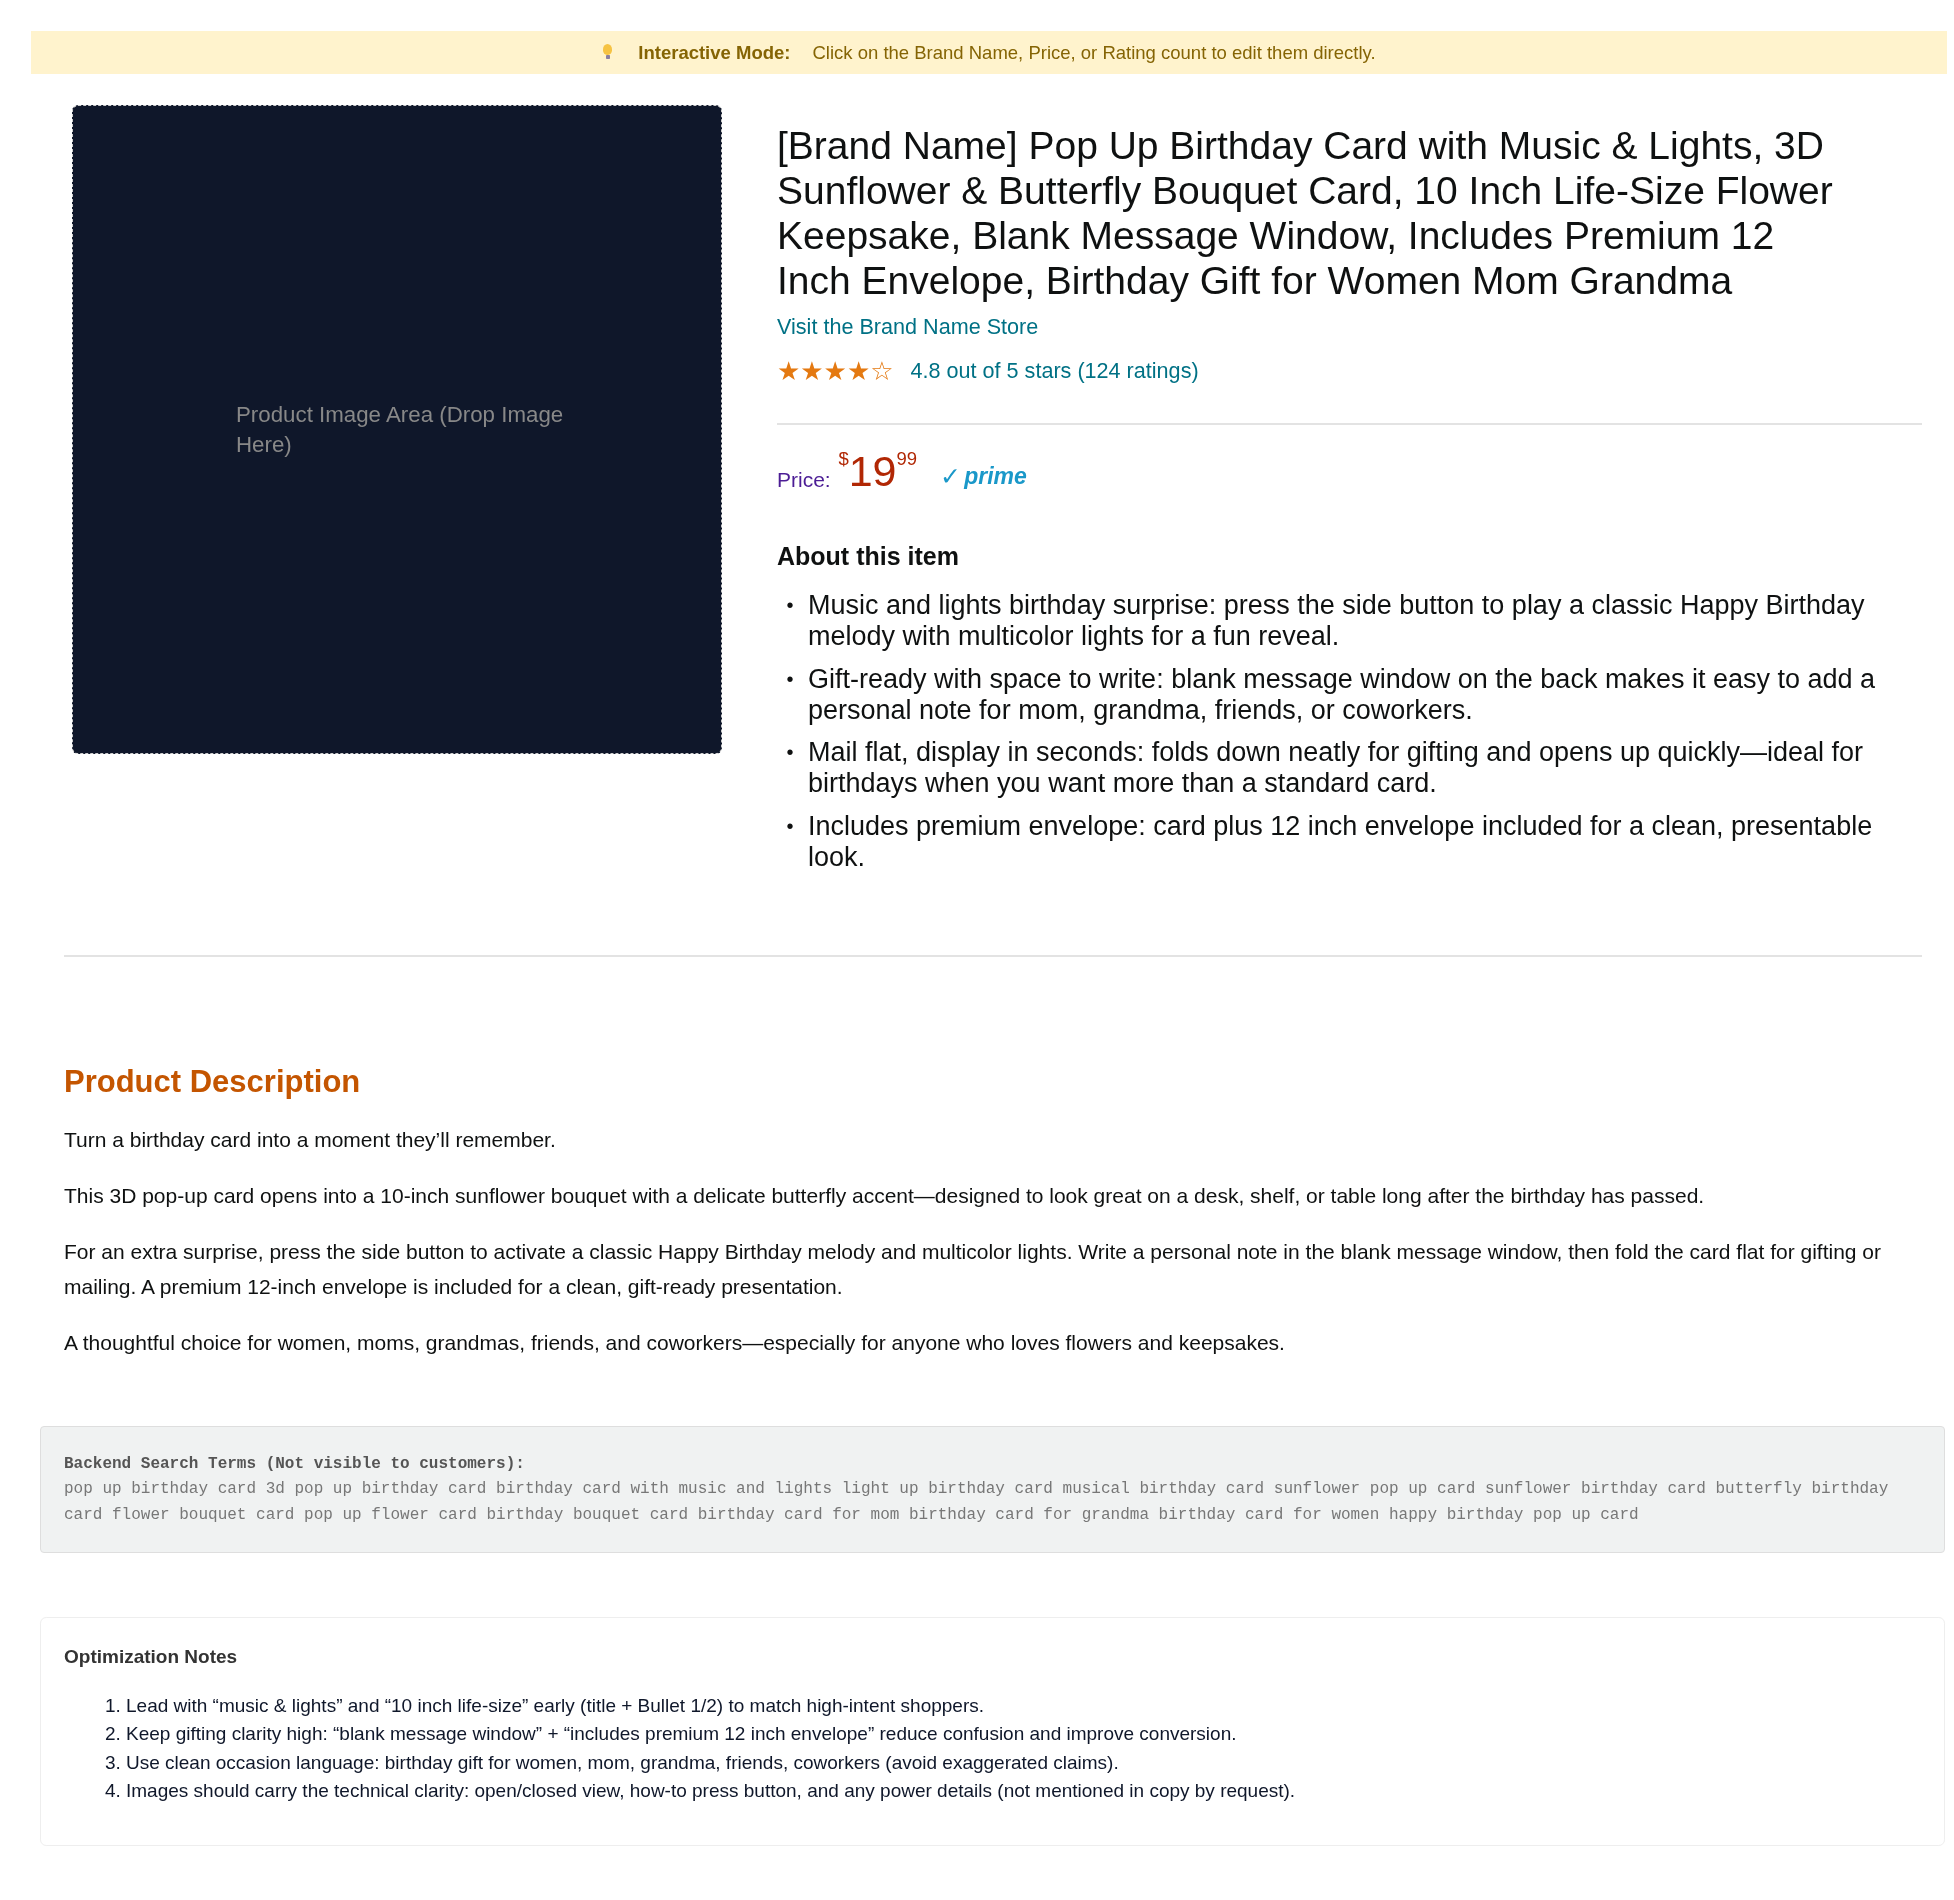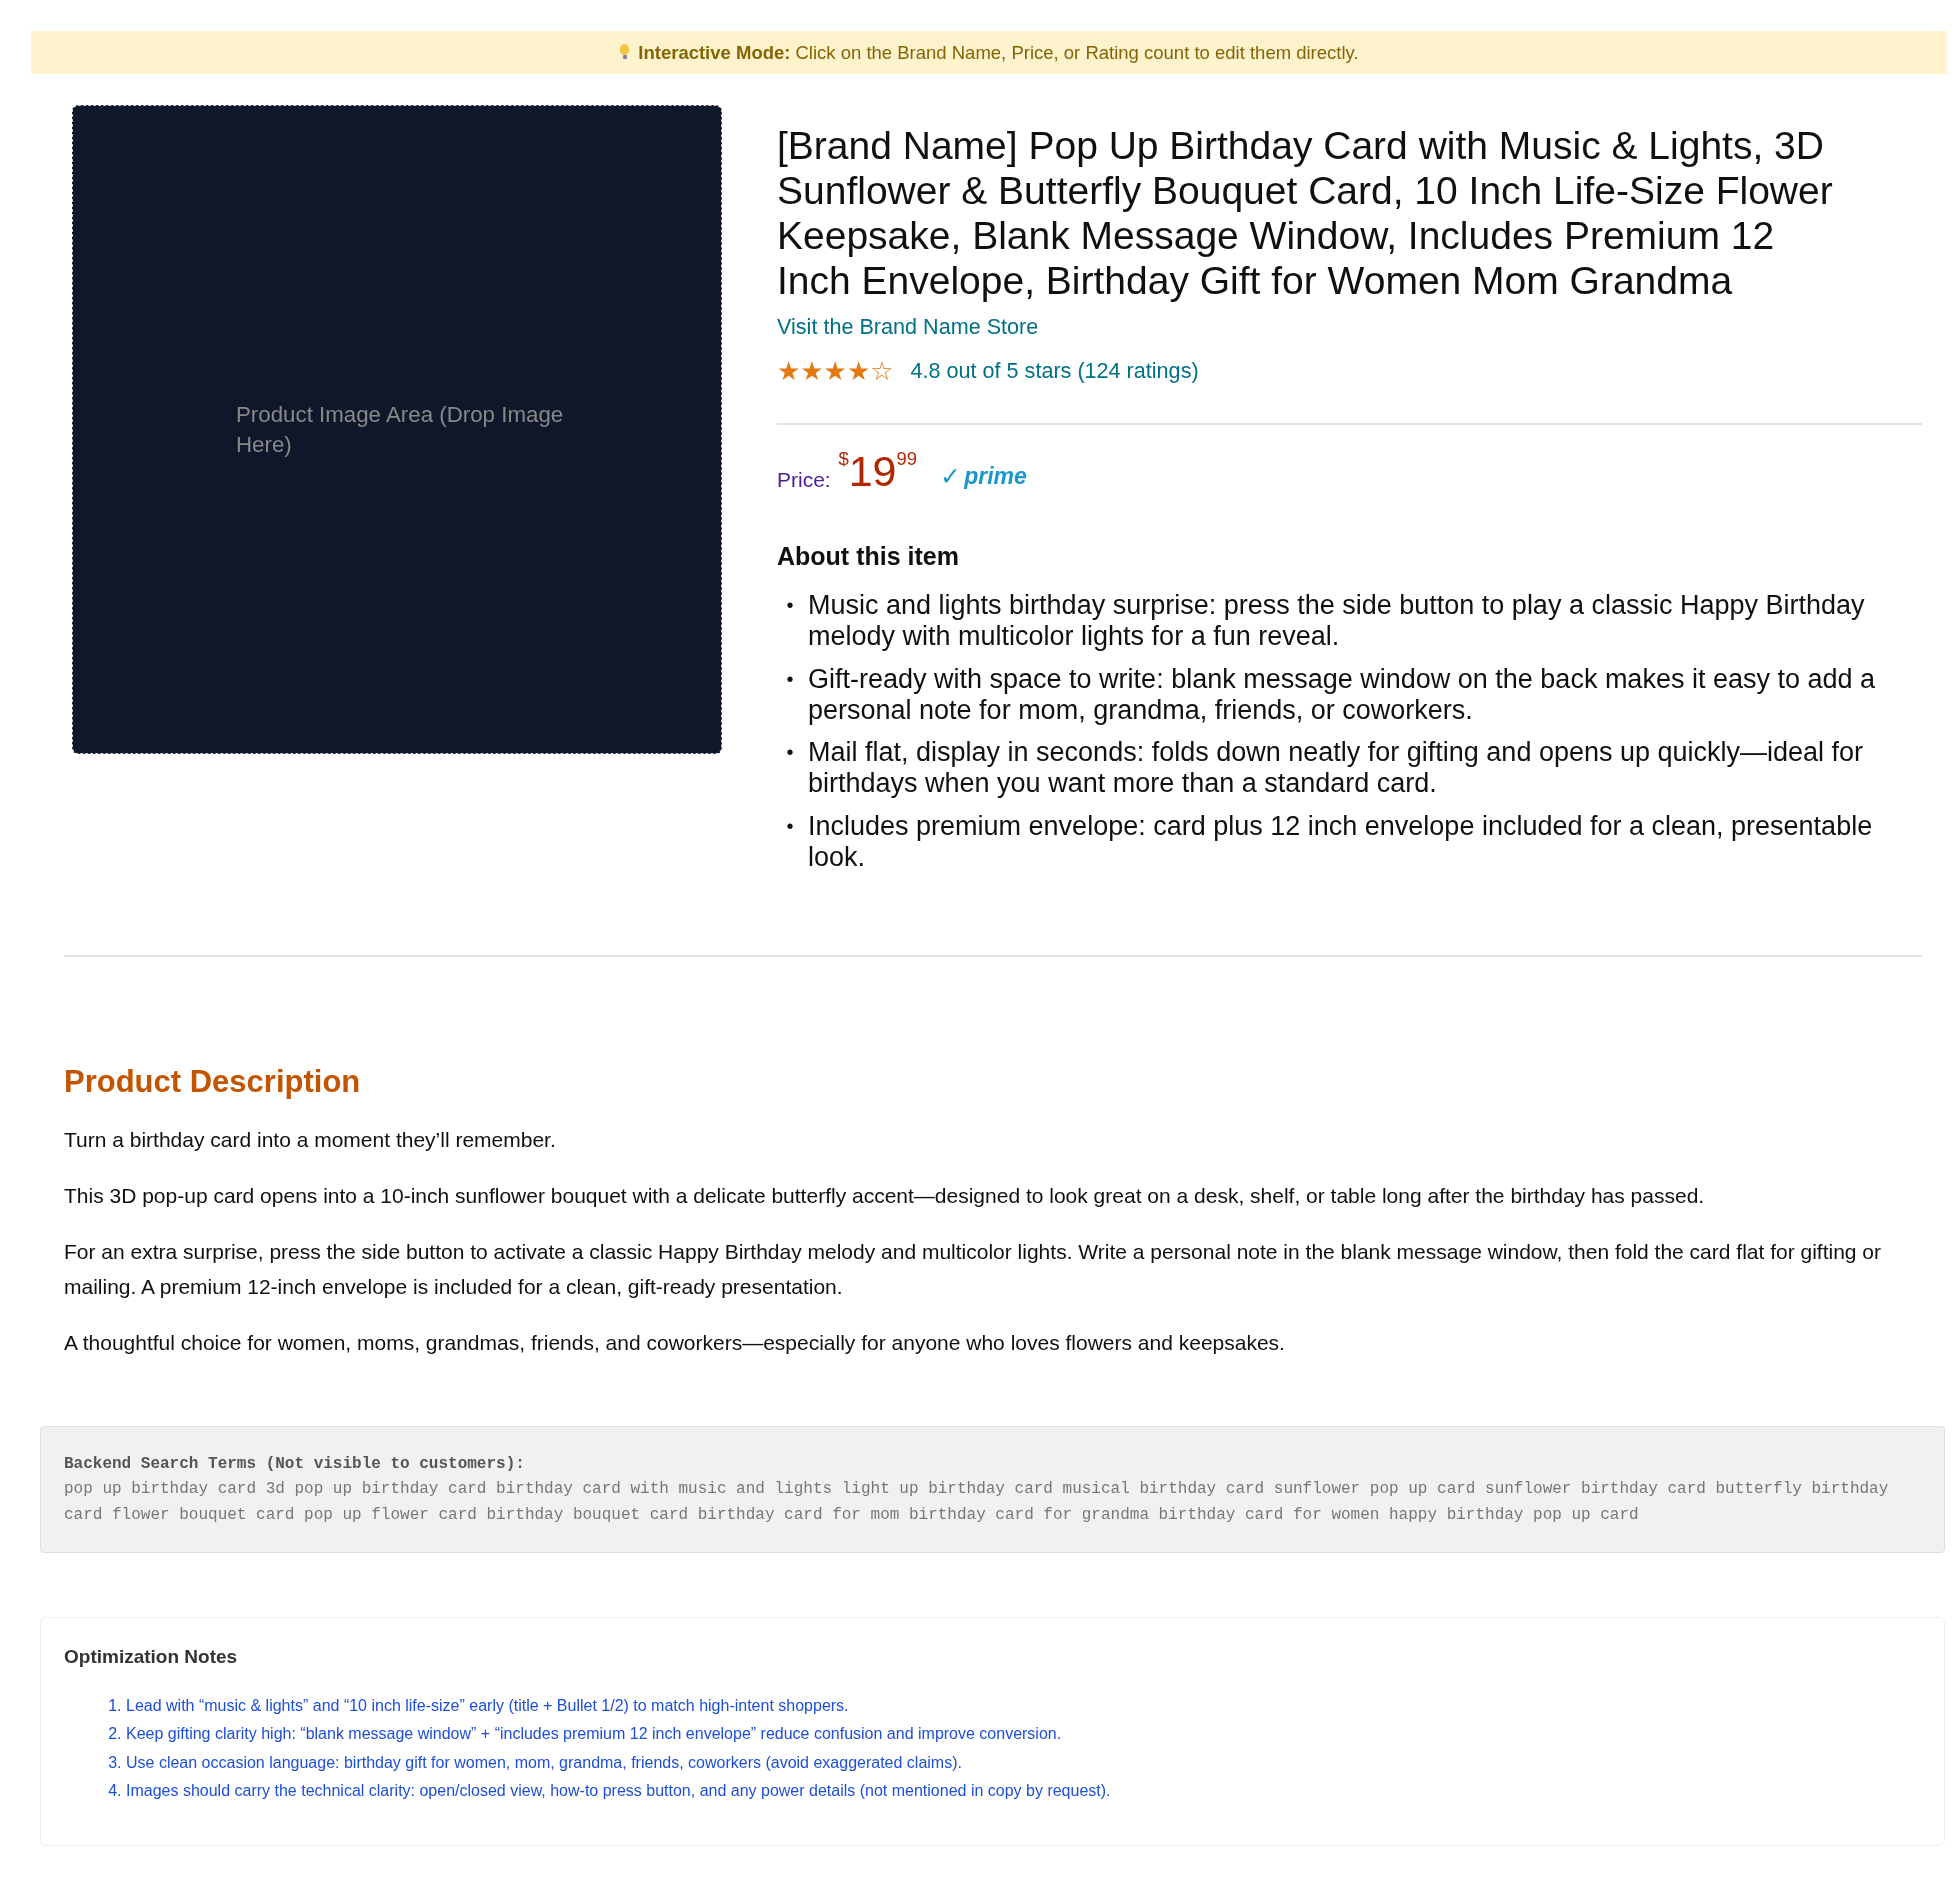--- a/index.html
+++ b/index.html
@@ -3,21 +3,21 @@
 <meta charset="utf-8">
 <style>
   html, body { margin: 0; padding: 0; background: #ffffff; }
   body {
     width: 1954px; height: 1900px; position: relative; overflow: hidden;
     font-family: "Liberation Sans", "DejaVu Sans", sans-serif; color: #0f1111;
   }
   .banner {
     position: absolute; left: 31px; top: 31px; width: 1916px; height: 43px;
     background: #fff3cd; color: #856404; font-size: 18.5px;
-    display: flex; align-items: center; justify-content: center; gap: 5px;
+    display: flex; align-items: center; justify-content: center; gap: 22px;
   }
   .banner b { font-weight: bold; }
   .bulb { display: inline-block; width: 10.8px; height: 17px; position: relative; margin-right: 3.1px; }
   .bulb::before { content: ""; position: absolute; left: 0.8px; top: 0; width: 9.2px; height: 10.8px; border-radius: 50% 50% 45% 45%; background: #f6c343; }
   .bulb::after { content: ""; position: absolute; left: 3.1px; top: 10.8px; width: 4.6px; height: 4.6px; background: #8a7fa0; border-radius: 0.8px; }
 
   .img-box {
     position: absolute; left: 72px; top: 105px; width: 650px; height: 649px;
     background: #0f172a; border: 1.5px dashed #cfcfcf; border-radius: 6.2px; box-sizing: border-box;
   }
@@ -65,21 +65,21 @@
   .search-box .label { color: #555; font-weight: bold; }
   .search-box .terms { color: #777; }
 
   .notes {
     position: absolute; left: 40px; top: 1617px; width: 1905px; height: 229px;
     background: #ffffff; border: 1.5px solid #eeeeee; border-radius: 6.2px; box-sizing: border-box;
     padding: 26px 25px 0 23px;
   }
   .notes h3 { font-size: 19px; font-weight: bold; color: #333; margin: 0 0 21.6px 0; line-height: 26px; }
   .notes ol { margin: 0; padding: 0 0 0 62px; }
-  .notes li { font-size: 16px; line-height: 28.5px; color: #1d4ed8; }
+  .notes li { font-size: 19px; line-height: 28.5px; color: #0f172a; }
 </style>
 </head>
 <body>
 
 <div class="banner">
   <span class="bulb"></span>
   <b>Interactive Mode:</b>
   <span>Click on the Brand Name, Price, or Rating count to edit them directly.</span>
 </div>
 

